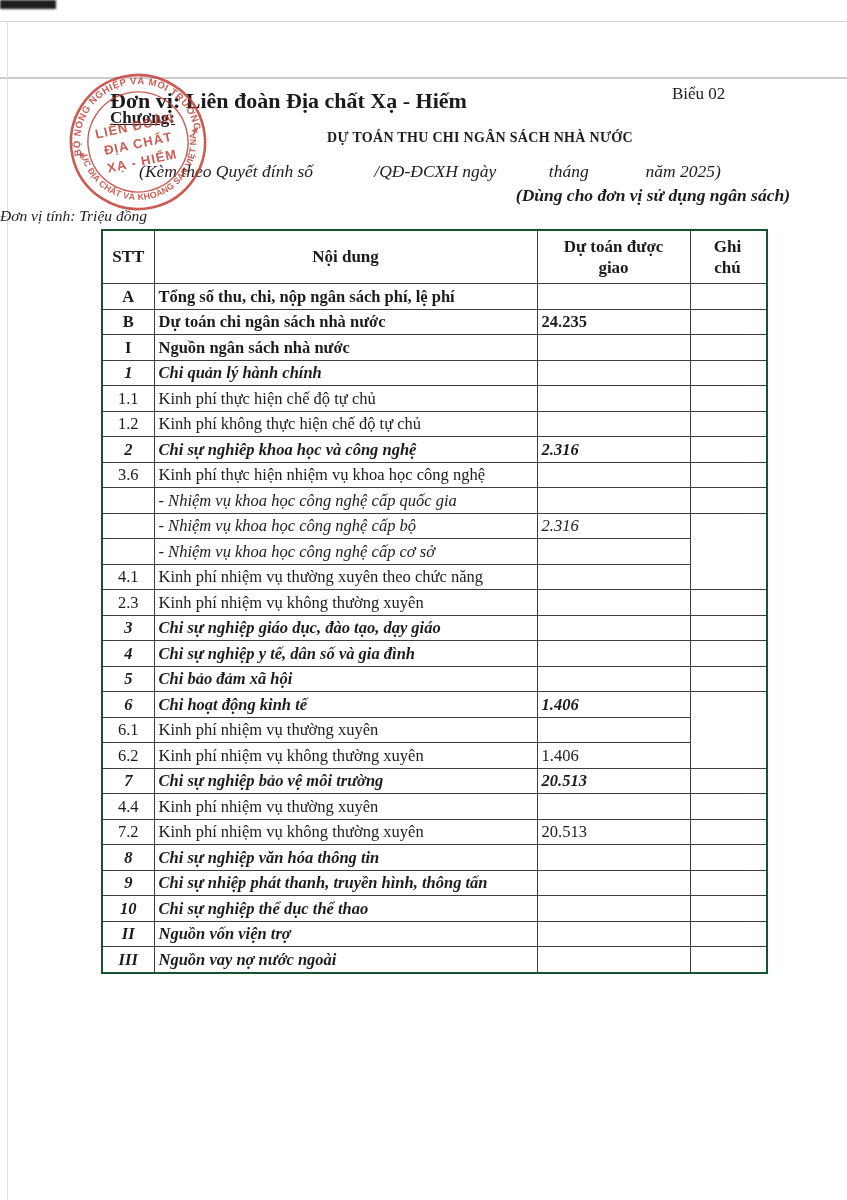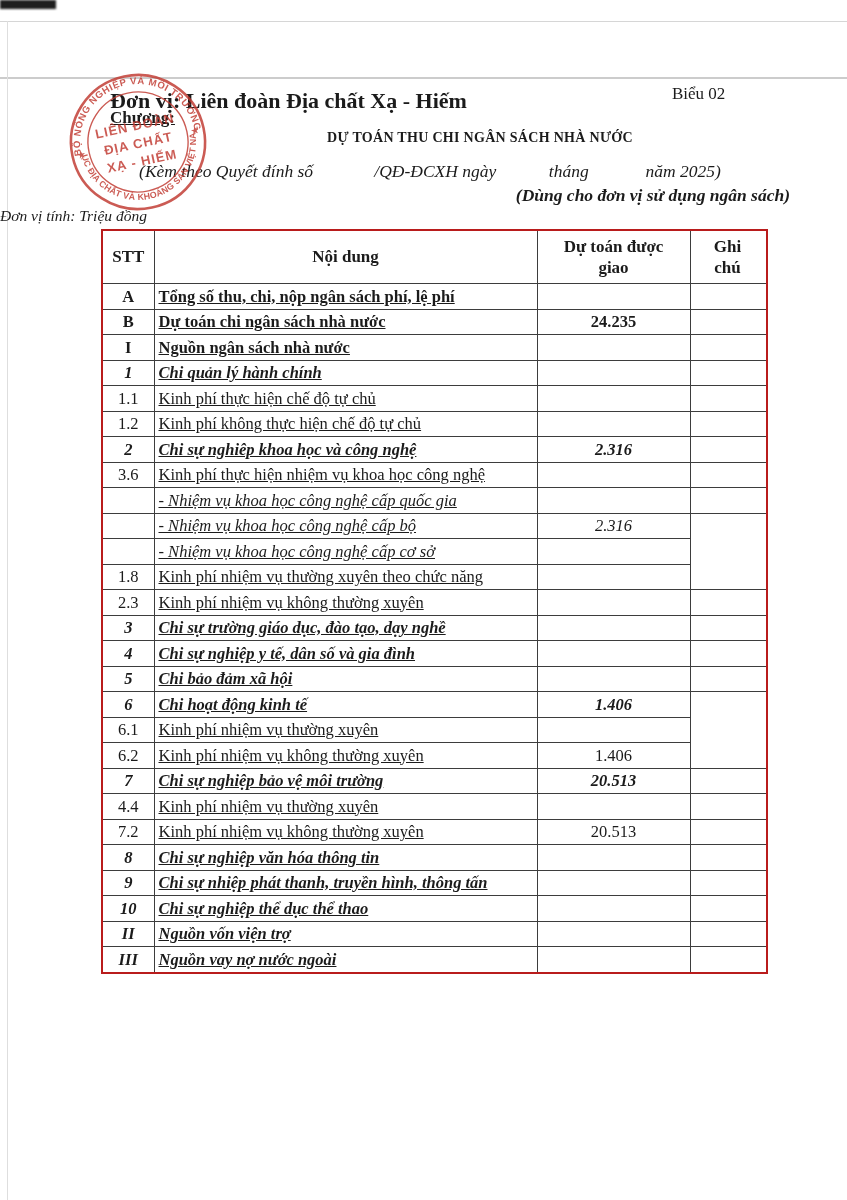--- a/index.html
+++ b/index.html
@@ -37,29 +37,29 @@
     position:absolute;left:101px;top:229px;width:665px;
     border-collapse:collapse;table-layout:fixed;font-size:16.5px;
   }
   table.budget col.c-stt{width:52px;}
   table.budget col.c-label{width:383px;}
   table.budget col.c-value{width:153px;}
   table.budget col.c-note{width:77px;}
   table.budget th,table.budget td{
     border:1px solid #3d3d3d;padding:0 4px;overflow:hidden;
   }
-  table.budget{border:2px solid #b91c1c;}
+  table.budget{border:2px solid #14532d;}
   table.budget th{height:52px;font-size:17px;text-align:center;vertical-align:middle;font-weight:bold;padding:0;}
   table.budget th .wrapbox{margin:0 auto;line-height:1.25;}
   table.budget th.h-value .wrapbox{width:110px;}
   table.budget th.h-note .wrapbox{width:34px;margin-left:20px;}
   table.budget td{height:24.5px;vertical-align:middle;line-height:1.05;}
   td.cell-stt{text-align:center;}
-  td.cell-label{padding-left:8px;text-decoration:underline;}
-  td.cell-value{text-align:center;}
+  td.cell-label{padding-left:8px;}
+  td.cell-value{text-align:left;}
   tr.style-bold td{font-weight:bold;}
   tr.style-bold-italic td{font-weight:bold;font-style:italic;}
   tr.style-italic td{font-style:italic;}
 </style>
 </head>
 <body>
 
 <div class="smudge"></div>
 <div class="hline1"></div>
 <div class="hline2"></div>
@@ -176,33 +176,33 @@
         <td class="cell-label">- Nhiệm vụ khoa học công nghệ cấp bộ</td>
         <td class="cell-value">2.316</td>
         <td class="cell-note" rowspan="3"></td>
       </tr>
       <tr class="style-italic">
         <td class="cell-stt"></td>
         <td class="cell-label">- Nhiệm vụ khoa học công nghệ cấp cơ sở</td>
         <td class="cell-value"></td>
       </tr>
       <tr class="style-normal">
-        <td class="cell-stt">1.8</td>
+        <td class="cell-stt">4.1</td>
         <td class="cell-label">Kinh phí nhiệm vụ thường xuyên theo chức năng</td>
         <td class="cell-value"></td>
       </tr>
       <tr class="style-normal">
         <td class="cell-stt">2.3</td>
         <td class="cell-label">Kinh phí nhiệm vụ không thường xuyên</td>
         <td class="cell-value"></td>
         <td class="cell-note"></td>
       </tr>
       <tr class="style-bold-italic">
         <td class="cell-stt">3</td>
-        <td class="cell-label">Chi sự trường giáo dục, đào tạo, dạy nghề</td>
+        <td class="cell-label">Chi sự nghiệp giáo dục, đào tạo, dạy giáo</td>
         <td class="cell-value"></td>
         <td class="cell-note"></td>
       </tr>
       <tr class="style-bold-italic">
         <td class="cell-stt">4</td>
         <td class="cell-label">Chi sự nghiệp y tế, dân số và gia đình</td>
         <td class="cell-value"></td>
         <td class="cell-note"></td>
       </tr>
       <tr class="style-bold-italic">

